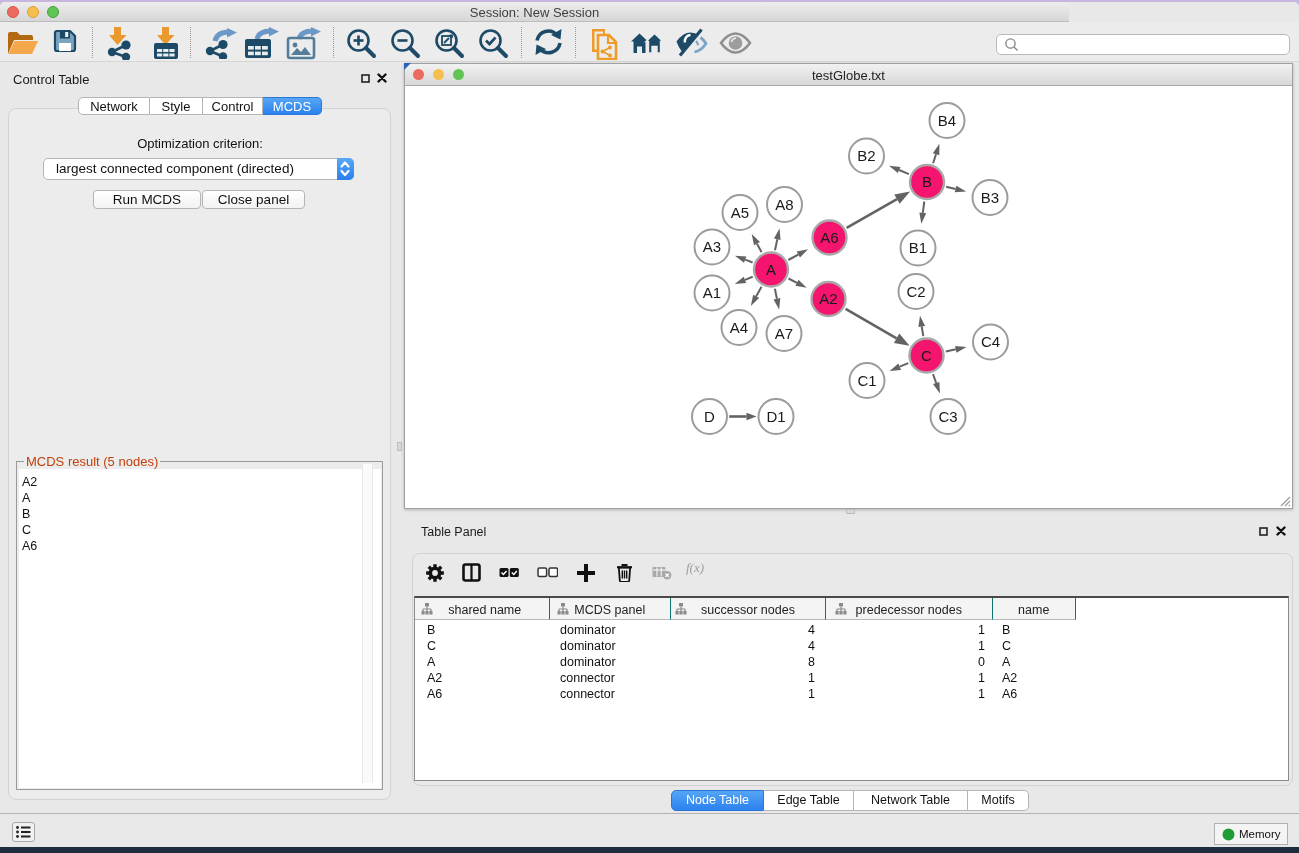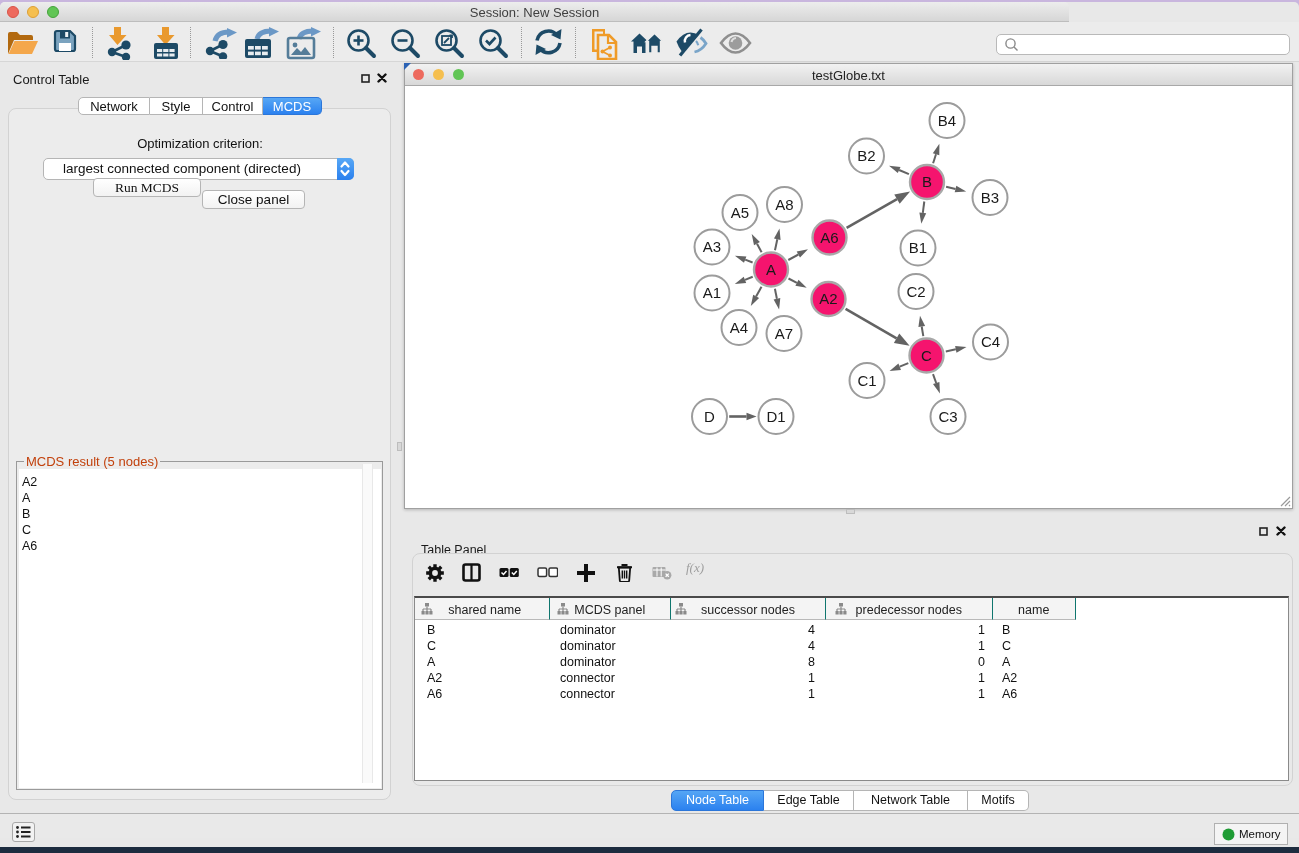--- a/index.html
+++ b/index.html
@@ -17,34 +17,34 @@
 #searchbox { position:absolute; left:996px; top:12px; width:294px; height:21px; background:#fff; border:1px solid #b9b9b9; border-radius:5px; }
 
 #cpanel-title { position:absolute; left:13px; top:72px; font-size:13px; color:#1a1a1a; }
 #cp-inner { position:absolute; left:8px; top:108px; width:383px; height:692px; background:#ececec; border:1px solid #d2d2d2; border-radius:8px; }
 .tabrow { position:absolute; display:flex; }
 .tab { height:100%; border:1px solid #b5b5b5; border-left:none; background:#fff; font-size:13px; color:#111; display:flex; align-items:center; justify-content:center; }
 .tab.first { border-left:1px solid #b5b5b5; border-radius:5px 0 0 5px; }
 .tab.last { border-radius:0 5px 5px 0; }
 .tab.sel { background:linear-gradient(#57a7f5,#2b81ef); color:#fff; border-color:#2b76d9; }
 #optlabel { position:absolute; left:9px; top:136px; width:382px; text-align:center; font-size:13px; color:#111; }
-#dropdown { position:absolute; left:43px; top:158px; width:311px; height:22px; background:#fff; border:1px solid #b5b5b5; border-radius:5px; font-size:13.5px; color:#111; line-height:20px; padding-left:19px; }
+#dropdown { position:absolute; left:43px; top:158px; width:311px; height:22px; background:#fff; border:1px solid #b5b5b5; border-radius:5px; font-size:13.5px; color:#111; line-height:20px; padding-left:12px; }
 #ddbtn { position:absolute; right:-1px; top:-1px; width:17px; height:22px; background:linear-gradient(#58a8f6,#2a80ee); border-radius:0 5px 5px 0; }
 .btn { position:absolute; height:19px; background:linear-gradient(#ffffff,#f2f2f2); border:1px solid #b5b5b5; border-radius:4px; font-size:13.5px; color:#111; text-align:center; line-height:17px; }
 #fieldset { position:absolute; left:16px; top:461px; width:367px; height:329px; border:1px solid #9a9a9a; }
 #fs-legend { position:absolute; left:7px; top:-8px; background:#ececec; padding:0 2px; font-size:13px; color:#c2410c; }
 #fs-list { position:absolute; left:2px; top:7px; width:362px; height:319px; background:#fff; font-size:12.5px; color:#111; padding-top:5px; }
 #fs-scroll { position:absolute; right:8px; top:-5px; width:11px; height:319px; background:#fafafa; border-left:1px solid #e8e8e8; border-right:1px solid #e8e8e8; }
 .fsitem { padding-left:3px; height:16px; line-height:16px; }
 
 #netwin { position:absolute; left:404px; top:63px; width:889px; height:446px; background:#fff; border:1px solid #a0a0a0; box-shadow:0 1px 3px rgba(0,0,0,0.22); }
 #nettitle { position:absolute; left:0; top:0; width:100%; height:22px; background:linear-gradient(#f2f2f2,#d8d8d8); border-bottom:1px solid #a8a8a8; }
 #netname { position:absolute; top:4px; width:100%; text-align:center; font-size:13px; color:#222; }
 
-#tp-title { position:absolute; left:421px; top:525px; font-size:12.5px; color:#1a1a1a;margin-top:18px; }
+#tp-title { position:absolute; left:421px; top:525px; font-size:12.5px; color:#1a1a1a; }
 #tp-inner { position:absolute; left:412px; top:553px; width:881px; height:233px; background:#e9e9e9; border:1px solid #d2d2d2; border-radius:8px; }
 #ttable { position:absolute; left:414px; top:596px; width:875px; height:185px; background:#fff; border:1px solid #8a8a8a; border-top:2px solid #4a4a4a; }
 .th { position:absolute; top:0; height:22px; background:#f4f4f4; border-right:1px solid #0f766e; border-bottom:1px solid #b9b9b9; font-size:12.5px; color:#222; }
 .thlabel { position:absolute; width:100%; text-align:center; top:5px; }
 .trow { position:absolute; font-size:12.5px; color:#111; height:16px; line-height:16px; }
 
 #btabs { position:absolute; left:671px; top:790px; height:21px; display:flex; }
 .btab { height:21px; border:1px solid #b5b5b5; border-left:none; background:#fff; font-size:12.5px; color:#111; text-align:center; line-height:19px; }
 .btab.first { border-left:1px solid #b5b5b5; border-radius:5px 0 0 5px; }
 .btab.last { border-radius:0 5px 5px 0; }
@@ -198,21 +198,21 @@
   <div class="tab sel last" style="width:59px;">MCDS</div>
 </div>
 <div id="optlabel">Optimization criterion:</div>
 <div id="dropdown">largest connected component (directed)
   <div id="ddbtn">
       <svg width="17" height="22" viewBox="0 0 17 22" style="position:absolute;left:0;top:0">
         <path d="M4.5 8.5 L8 4.5 11.5 8.5 M4.5 13 L8 17 11.5 13" fill="none" stroke="#fff" stroke-width="2.2" stroke-linecap="round" stroke-linejoin="round"></path>
       </svg>
     </div>
 </div>
-<div class="btn" style="left:93px; top:178px; width:108px;font-family:Liberation Serif, serif;">Run MCDS</div>
+<div class="btn" style="left:93px; top:190px; width:108px;">Run MCDS</div>
 <div class="btn" style="left:202px; top:190px; width:103px;text-align:center;">Close panel</div>
 <div id="fieldset">
   <div id="fs-legend">MCDS result (5 nodes)</div>
   <div id="fs-list">
     <div class="fsitem">A2</div>
     <div class="fsitem">A</div>
     <div class="fsitem">B</div>
     <div class="fsitem">C</div>
     <div class="fsitem">A6</div>
     <div id="fs-scroll"></div>

